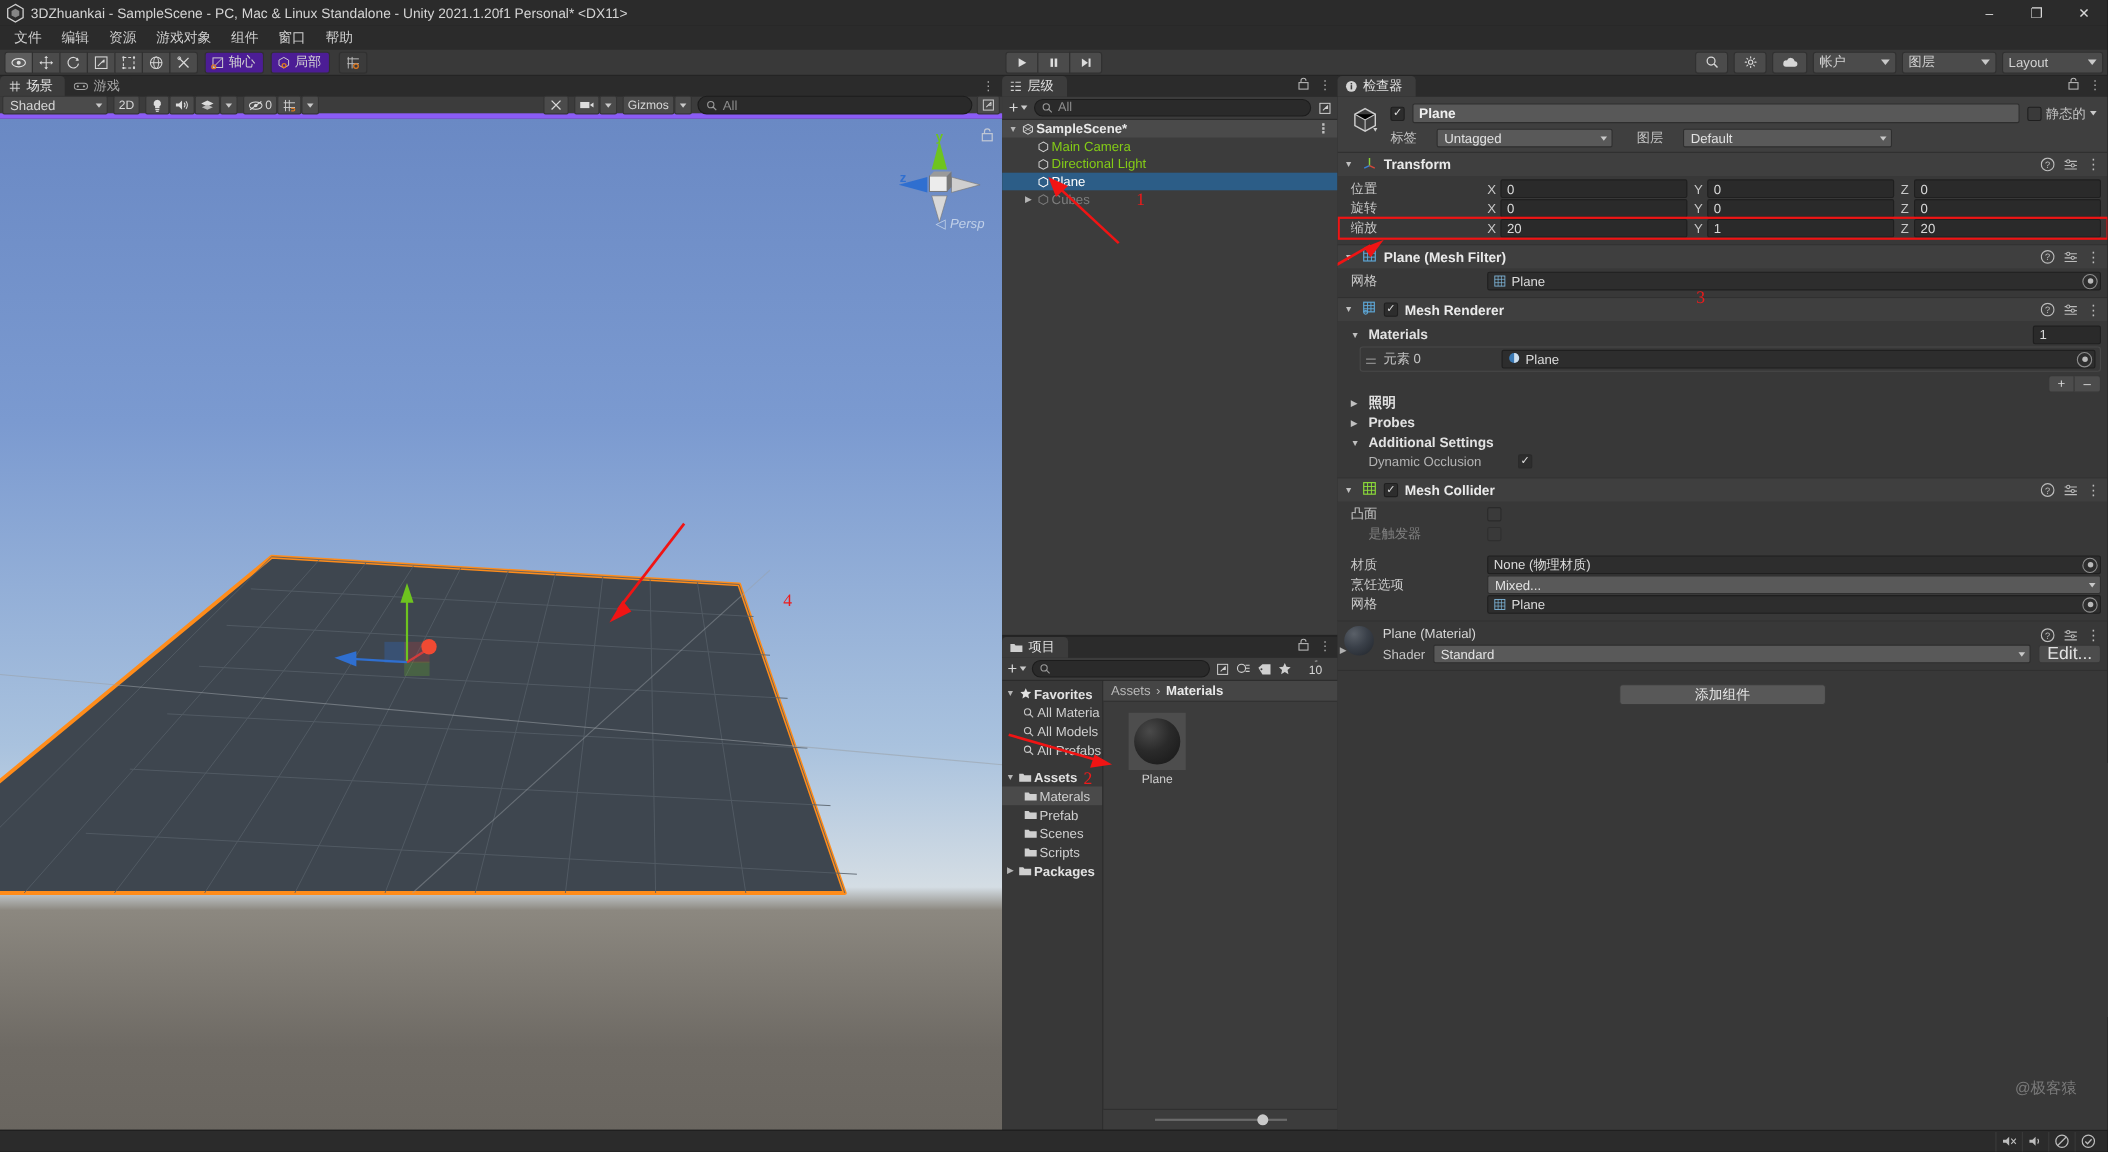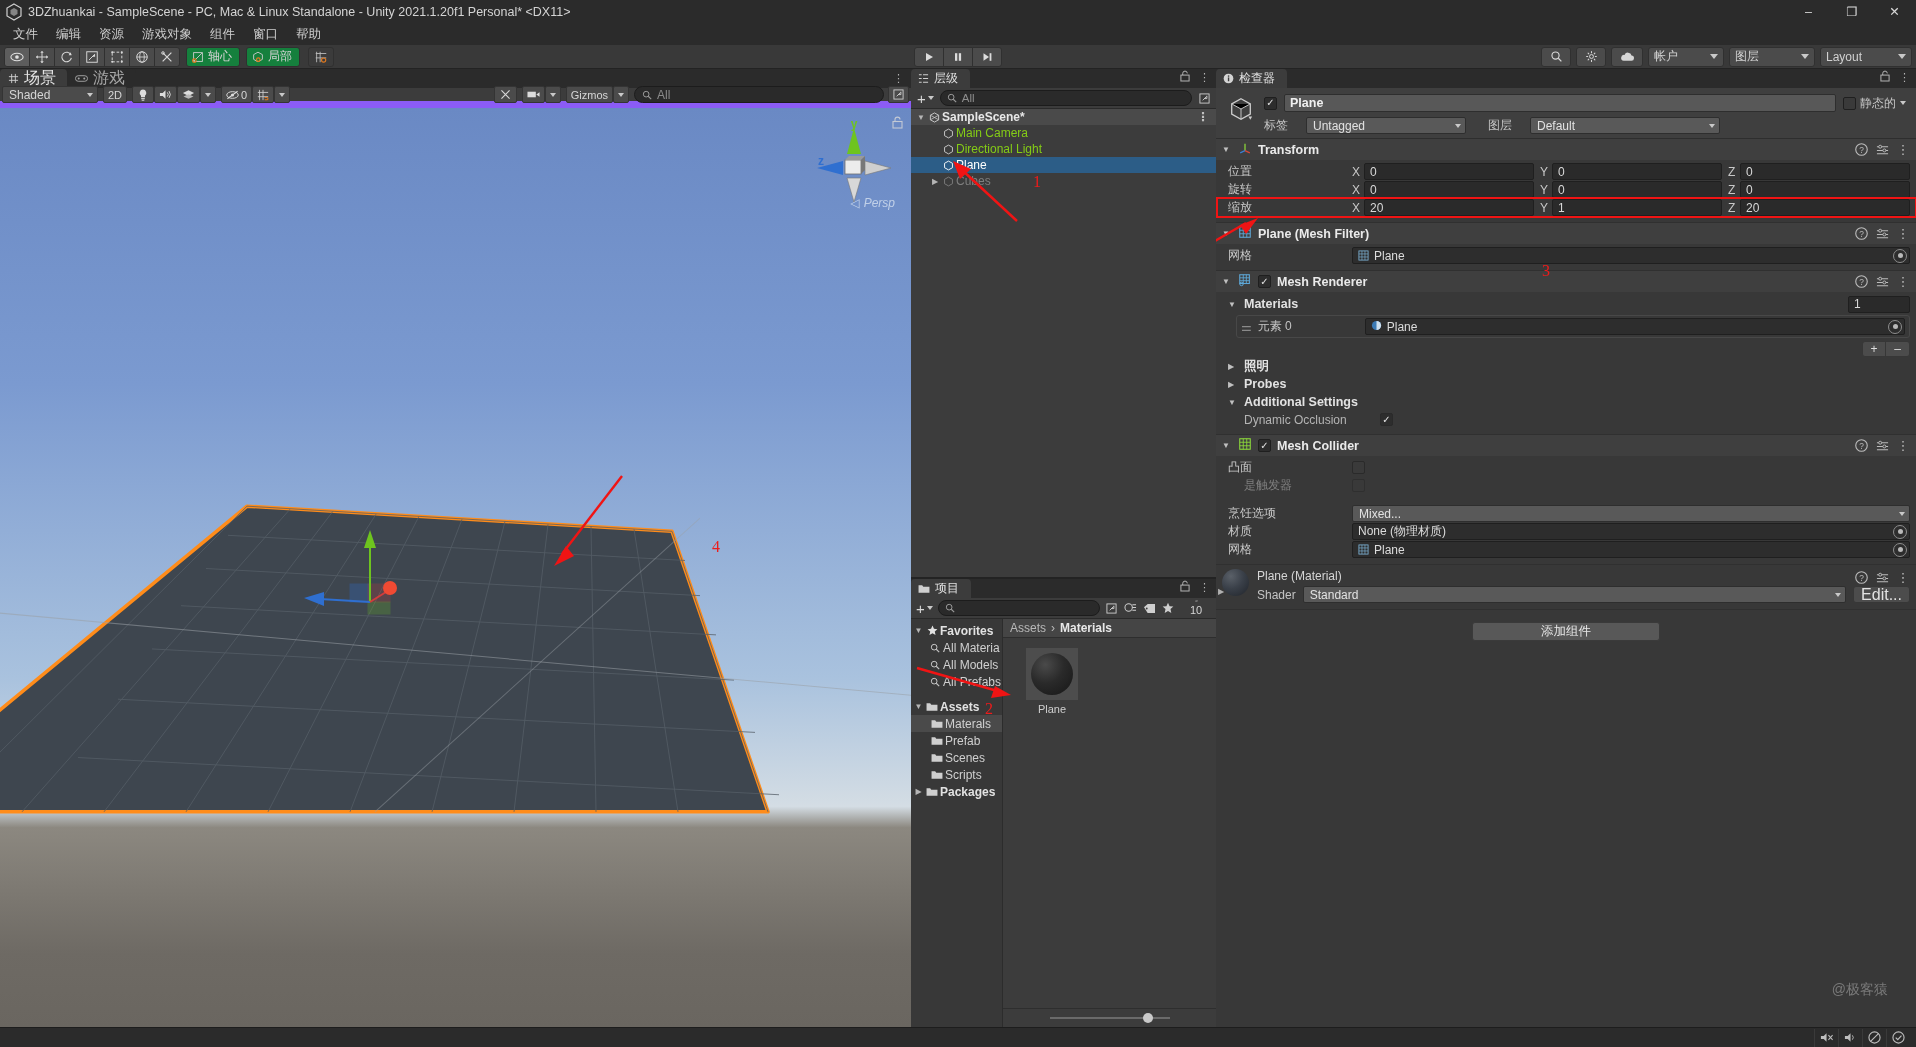--- a/index.html
+++ b/index.html
@@ -42,21 +42,21 @@
     height: 20px; min-width: 26px; background: #4b4b4b; border: 1px solid #303030;
     display: flex; align-items: center; justify-content: center; color: #d2d2d2;
     margin-right: -1px; font-size: 11px; position: relative;
   }
   .tb-btn.first { border-radius: 3px 0 0 3px; }
   .tb-btn.last { border-radius: 0 3px 3px 0; margin-right: 0; }
   .tb-btn.single { border-radius: 3px; margin-right: 0; }
   .tb-btn.active { background: #5d5d5d; }
   .tb-btn.dark { background: #3b3b3b; }
   .tb-pivot {
-    height: 20px; background: #15803d; border: 1px solid #303030; border-radius: 3px;
+    height: 20px; background: #4c1d95; border: 1px solid #303030; border-radius: 3px;
     display: flex; align-items: center; padding: 0 7px 0 4px; color: #d2d2d2; gap: 3px;
     margin-left: 6px; font-size: 12px;
   }
   .tb-play {
     position: absolute; left: 50%; transform: translateX(-50%); display: flex; align-items: center;
   }
   .tb-play .tb-btn { min-width: 30px; }
   .tb-right { position: absolute; right: 4px; display: flex; align-items: center; gap: 5px; }
   .tb-dd {
     height: 20px; background: #4b4b4b; border: 1px solid #303030; border-radius: 3px;
@@ -67,28 +67,28 @@
   .caret-sm { width: 0; height: 0; border-left: 3px solid transparent; border-right: 3px solid transparent; border-top: 4px solid #c9c9c9; }
 
   
   .body { flex: 1; display: flex; background: #1e1e1e; min-height: 0; }
 
   
   .scene-col { width: 911px; display: flex; flex-direction: column; background: #383838; min-height: 0; }
   .tabstrip { height: 19px; background: #2b2b2b; display: flex; align-items: flex-end; position: relative; }
   .tab {
     height: 19px; display: flex; align-items: center; gap: 5px; padding: 0 11px 0 8px;
-    background: #2b2b2b; color: #a6a6a6; font-size: 16px; border-radius: 4px 4px 0 0;
+    background: #2b2b2b; color: #a6a6a6; font-size: 12px; border-radius: 4px 4px 0 0;
   }
   .tab.active { background: #3c3c3c; color: #e4e4e4; }
   .tab-right-icons { position: absolute; right: 6px; bottom: 3px; display: flex; gap: 8px; align-items: center; color: #b0b0b0; }
 
   .scene-toolbar {
     height: 20px; background: #3c3c3c; display: flex; align-items: center; gap: 0;
-    border-bottom: 7px solid #8b5cf6; padding: 0 2px; position: relative;
+    border-bottom: 5px solid #8b5cf6; padding: 0 2px; position: relative;
   }
   .st-dd {
     height: 17px; background: #4b4b4b; border: 1px solid #343434; border-radius: 2px;
     display: flex; align-items: center; justify-content: space-between; padding: 0 4px 0 6px;
     color: #d6d6d6; font-size: 12px; min-width: 92px;
   }
   .st-btn {
     height: 17px; min-width: 22px; background: #4b4b4b; border: 1px solid #343434;
     display: flex; align-items: center; justify-content: center; color: #d6d6d6;
     font-size: 11px; border-radius: 2px; padding: 0 4px;
@@ -1200,33 +1200,33 @@
             <div class="frow">
               <span class="fname">凸面</span>
               <span class="cbx"></span>
             </div>
             <div class="frow">
               <span class="fname indent dim">是触发器</span>
               <span class="cbx" style="opacity:.6"></span>
             </div>
             <div style="height:10px"></div>
             <div class="frow">
-              <span class="fname">烹饪选项</span>
-              <span class="dd-field" style="flex:1">
-                <span>Mixed...</span>
-                <span class="caret-sm"></span>
-              </span>
-            </div>
-            <div class="frow">
               <span class="fname">材质</span>
               <span class="obj-field">
                 <span class="oval">None (物理材质)</span>
                 <span class="pick">
                     <i></i>
                   </span>
+              </span>
+            </div>
+            <div class="frow">
+              <span class="fname">烹饪选项</span>
+              <span class="dd-field" style="flex:1">
+                <span>Mixed...</span>
+                <span class="caret-sm"></span>
               </span>
             </div>
             <div class="frow">
               <span class="fname">网格</span>
               <span class="obj-field">
                 <svg width="11" height="11" viewBox="0 0 12 12">
                     <rect x="1" y="1" width="10" height="10" fill="none" stroke="#7fb6da" stroke-width=".9"></rect>
                     <path d="M4.3 1v10M7.6 1v10M1 4.3h10M1 7.6h10" stroke="#7fb6da" stroke-width=".7"></path>
                   </svg>
                 <span class="oval">Plane</span>

